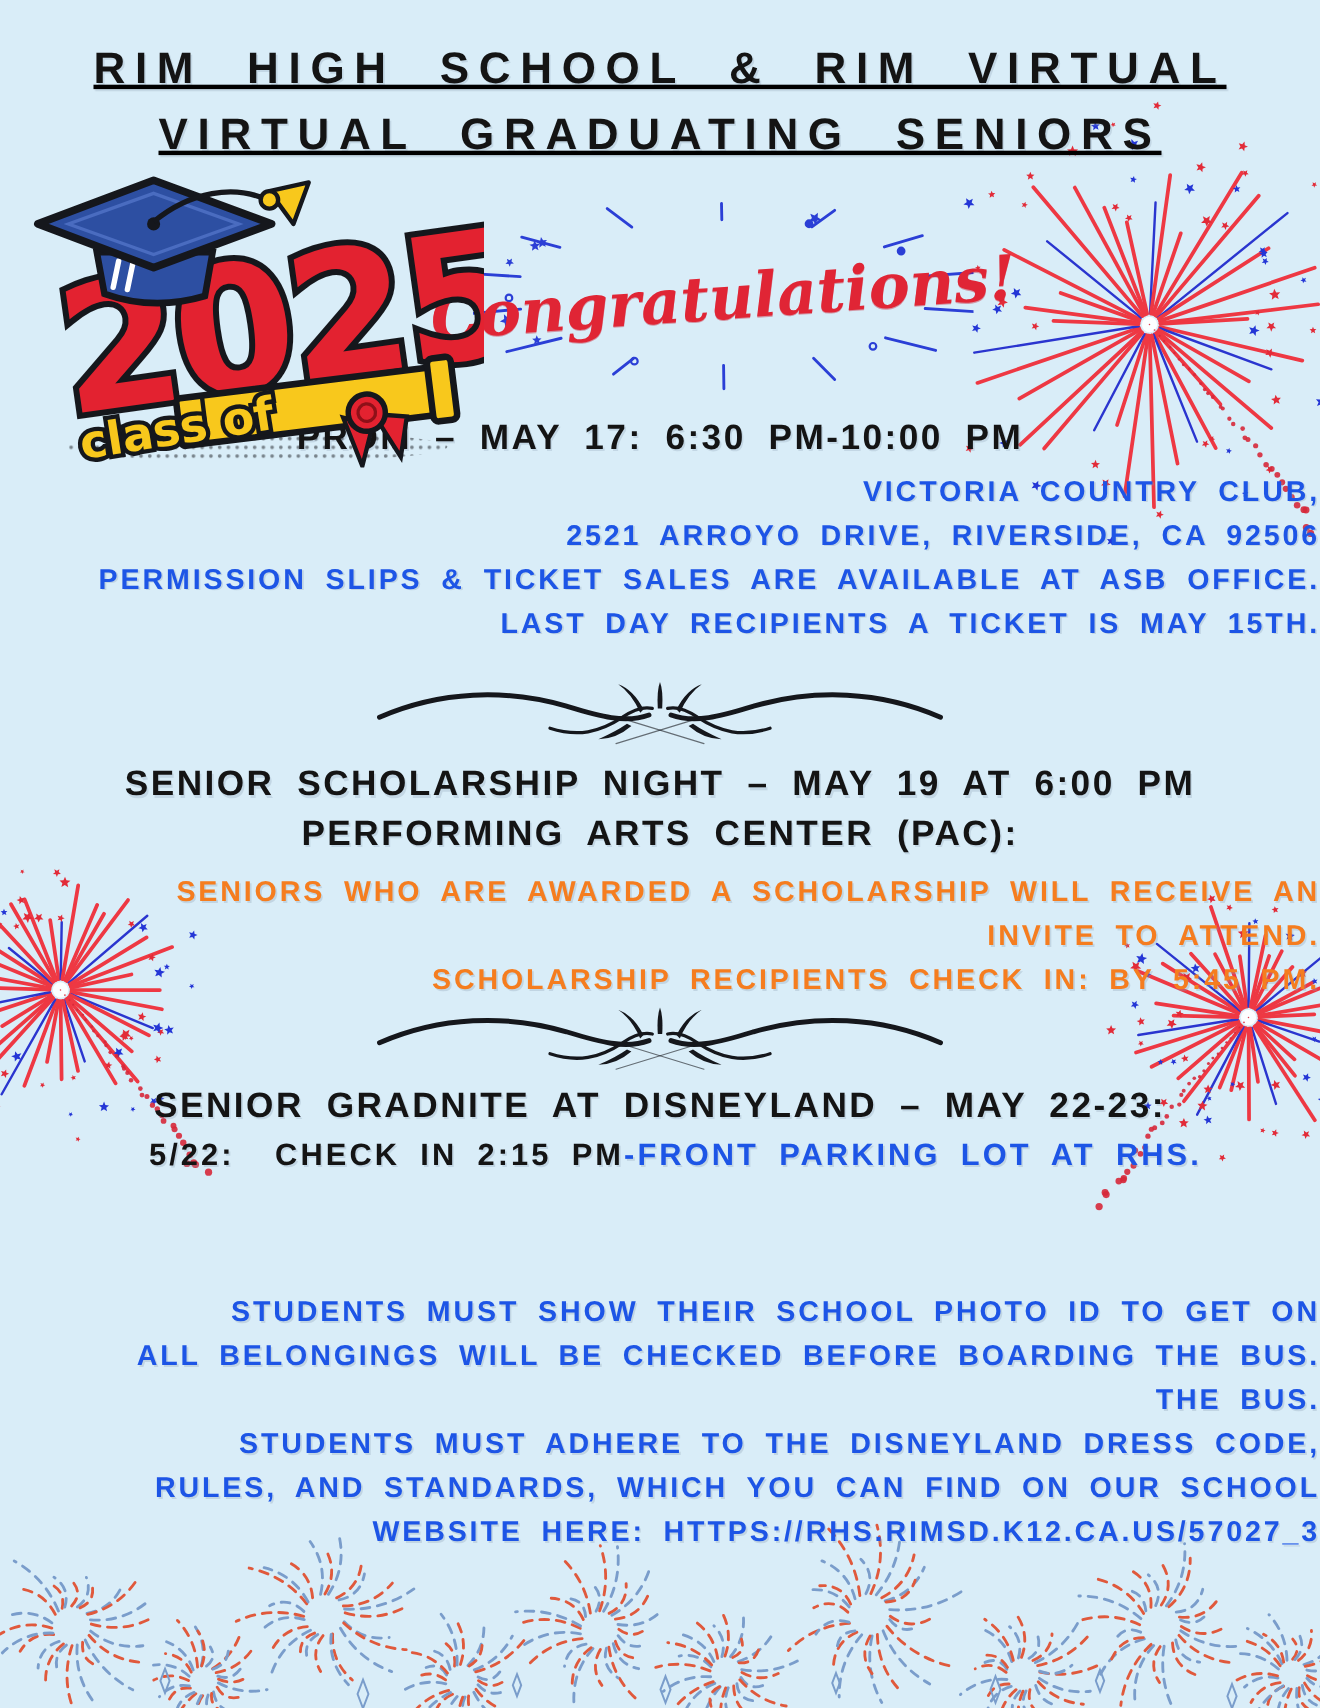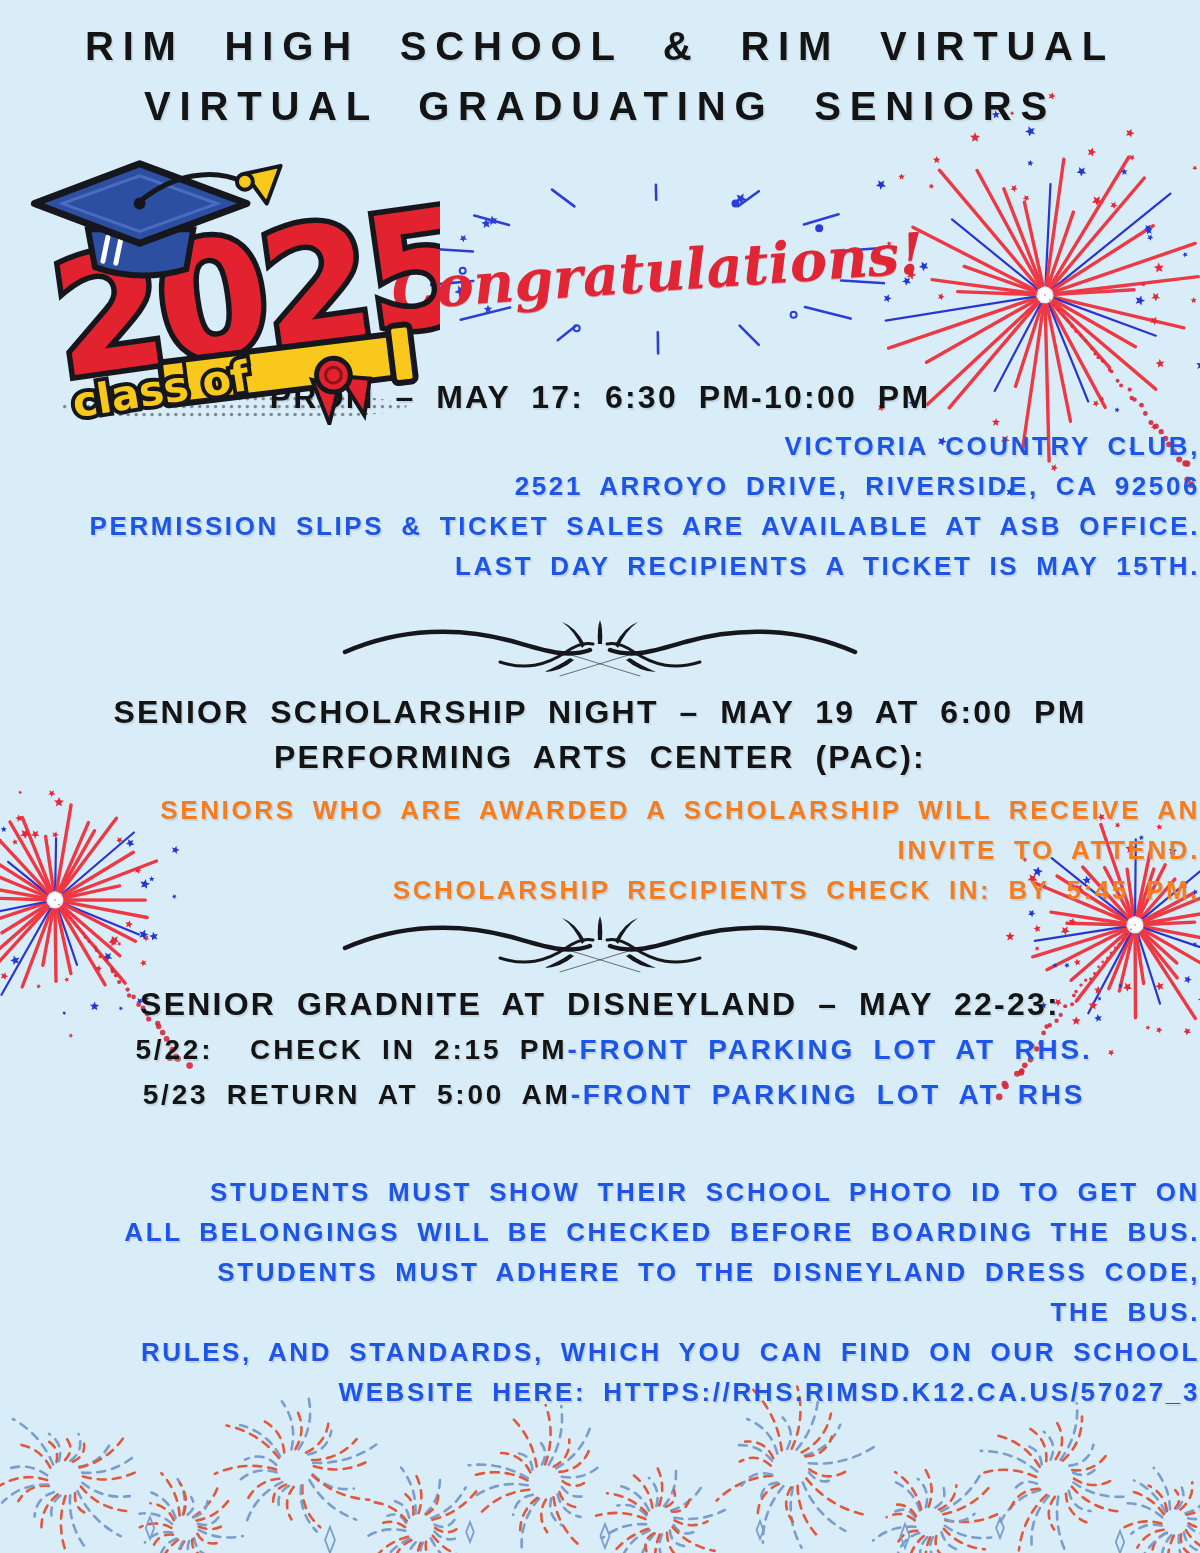--- a/index.html
+++ b/index.html
@@ -14,21 +14,21 @@
   .content{position:absolute;z-index:2;left:0;top:0;width:100%;}
   .hand{font-weight:700;text-align:center;}
   .title{font-size:40px;letter-spacing:.22em;word-spacing:.5em;color:var(--ink);line-height:60px;
          text-shadow:1.5px 2px 0 rgba(130,150,170,.25);}
   .h-black{font-size:32px;letter-spacing:.07em;word-spacing:.3em;color:var(--ink);line-height:45px;
          text-shadow:1.5px 2px 0 rgba(130,150,170,.25);}
   .body-line{font-size:26px;letter-spacing:.1em;word-spacing:.28em;line-height:40px;
          text-shadow:1.5px 1.5px 0 rgba(140,160,180,.3);text-align:right;}
   .blue{color:var(--blue);} .orange{color:var(--orange);} .black{color:var(--ink);margin-left:28px;}
   .abs{position:absolute;left:0;width:100%;}
-  .header-block{top:16px;}
+  .header-block{top:32px;text-decoration:underline;}
   .logo-svg{position:absolute;left:22px;top:142px;width:418px;height:283px;z-index:3;}
   .congrats-box{position:absolute;left:430px;top:168px;width:455px;height:205px;z-index:2;
     display:flex;align-items:center;justify-content:center;}
   .congrats-box svg{position:absolute;left:0;top:0;}
   .congrats-text{font-family:"DejaVu Serif",serif;font-style:italic;font-weight:700;
     font-size:56px;color:var(--script-red);transform:rotate(-4deg);position:relative;z-index:2;
     text-shadow:0 1px 0 rgba(200,20,40,.4);}
   .sec-prom{top:375px;}
   .divider{position:absolute;left:330px;width:540px;height:64px;z-index:2;}
   .div1{top:614px;} .div2{top:910px;}
@@ -821,26 +821,25 @@
         <path d="M288,34 Q296,16 308,8 Q294,13 285,31 Z"></path>
         <path d="M244,46 Q230,58 214,58 Q230,51 240,44 Z"></path>
         <path d="M296,46 Q310,58 326,58 Q310,51 300,44 Z"></path>
         <path d="M268,30 Q267,14 270,6 Q273,14 272,30 Z"></path>
       </g>
     </svg>
 
     <div class="abs sec-gradnite">
       <div class="hand h-black">SENIOR GRADNITE AT DISNEYLAND – MAY 22-23:</div>
       <div class="hand grad-line"><span class="seg black">5/22:  CHECK IN 2:15 PM</span><span class="seg blue">-FRONT PARKING LOT AT RHS.</span></div>
-      <div class="hand grad-line"><span class="seg black">5/23 RETURN AT 5:00 AM</span><span class="seg blue">-FRONT PARKING LOT AT RHS</span></div>
     </div>
 
     <div class="abs sec-bus">
       <div class="hand body-line blue">STUDENTS MUST SHOW THEIR SCHOOL PHOTO ID TO GET ON</div>
       <div class="hand body-line blue">ALL BELONGINGS WILL BE CHECKED BEFORE BOARDING THE BUS.</div>
+      <div class="hand body-line blue">THE BUS.</div>
       <div class="hand body-line blue">STUDENTS MUST ADHERE TO THE DISNEYLAND DRESS CODE,</div>
-      <div class="hand body-line blue">THE BUS.</div>
       <div class="hand body-line blue">RULES, AND STANDARDS, WHICH YOU CAN FIND ON OUR SCHOOL</div>
       <div class="hand body-line blue">WEBSITE HERE: HTTPS://RHS.RIMSD.K12.CA.US/57027_3</div>
     </div>
 
   </div>
 </div>
 
 </body></html>

